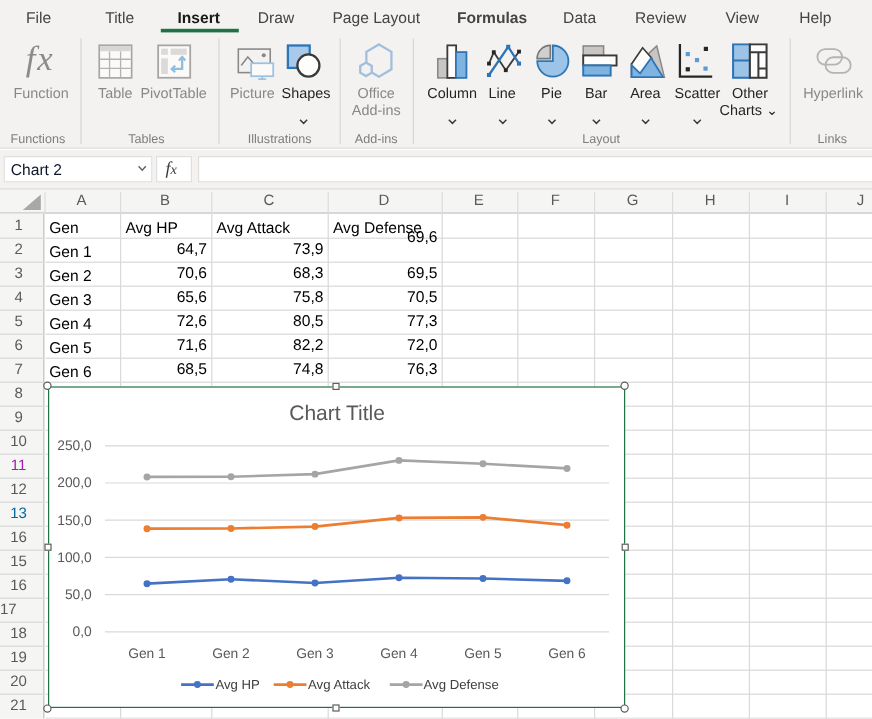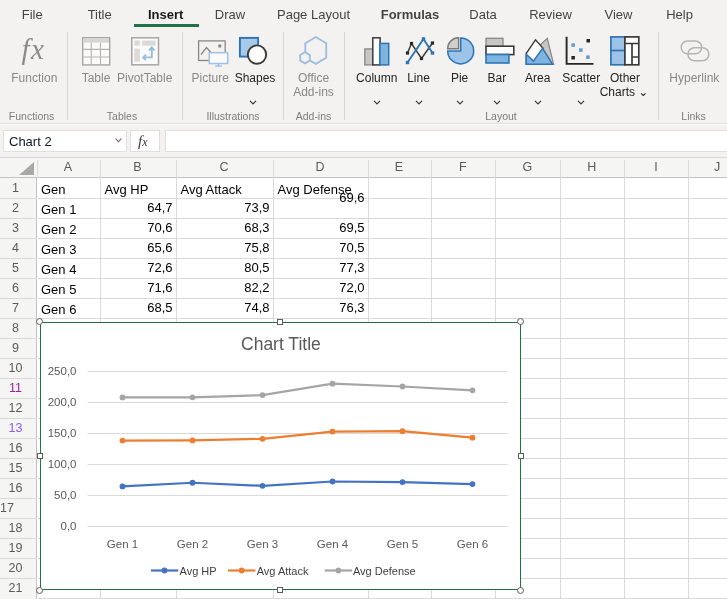--- a/index.html
+++ b/index.html
@@ -191,21 +191,21 @@
 <div class="ab" style="left:0;top:320.5px;width:31px;text-align:center;font-size:12.5px;color:#5a5a5a">8</div>
 <div class="ab" style="left:0;top:318px;width:36.5px;height:1px;background:#d9d9d9"></div>
 <div class="ab" style="left:0;top:340.5px;width:31px;text-align:center;font-size:12.5px;color:#5a5a5a">9</div>
 <div class="ab" style="left:0;top:338px;width:36.5px;height:1px;background:#d9d9d9"></div>
 <div class="ab" style="left:0;top:360.5px;width:31px;text-align:center;font-size:12.5px;color:#5a5a5a">10</div>
 <div class="ab" style="left:0;top:358px;width:36.5px;height:1px;background:#d9d9d9"></div>
 <div class="ab" style="left:0;top:380.5px;width:31px;text-align:center;font-size:12.5px;color:#a21caf">11</div>
 <div class="ab" style="left:0;top:378px;width:36.5px;height:1px;background:#d9d9d9"></div>
 <div class="ab" style="left:0;top:400.5px;width:31px;text-align:center;font-size:12.5px;color:#5a5a5a">12</div>
 <div class="ab" style="left:0;top:398px;width:36.5px;height:1px;background:#d9d9d9"></div>
-<div class="ab" style="left:0;top:420.5px;width:31px;text-align:center;font-size:12.5px;color:#8b5cf6">13</div>
+<div class="ab" style="left:0;top:420.5px;width:31px;text-align:center;font-size:12.5px;color:#0369a1">13</div>
 <div class="ab" style="left:0;top:418px;width:36.5px;height:1px;background:#d9d9d9"></div>
 <div class="ab" style="left:0;top:440.5px;width:31px;text-align:center;font-size:12.5px;color:#5a5a5a">16</div>
 <div class="ab" style="left:0;top:438px;width:36.5px;height:1px;background:#d9d9d9"></div>
 <div class="ab" style="left:0;top:460.5px;width:31px;text-align:center;font-size:12.5px;color:#5a5a5a">15</div>
 <div class="ab" style="left:0;top:458px;width:36.5px;height:1px;background:#d9d9d9"></div>
 <div class="ab" style="left:0;top:480.5px;width:31px;text-align:center;font-size:12.5px;color:#5a5a5a">16</div>
 <div class="ab" style="left:0;top:478px;width:36.5px;height:1px;background:#d9d9d9"></div>
 <div class="ab" style="left:0;top:500.5px;width:31px;text-align:left;font-size:12.5px;color:#5a5a5a">17</div>
 <div class="ab" style="left:0;top:498px;width:36.5px;height:1px;background:#d9d9d9"></div>
 <div class="ab" style="left:0;top:520.5px;width:31px;text-align:center;font-size:12.5px;color:#5a5a5a">18</div>

